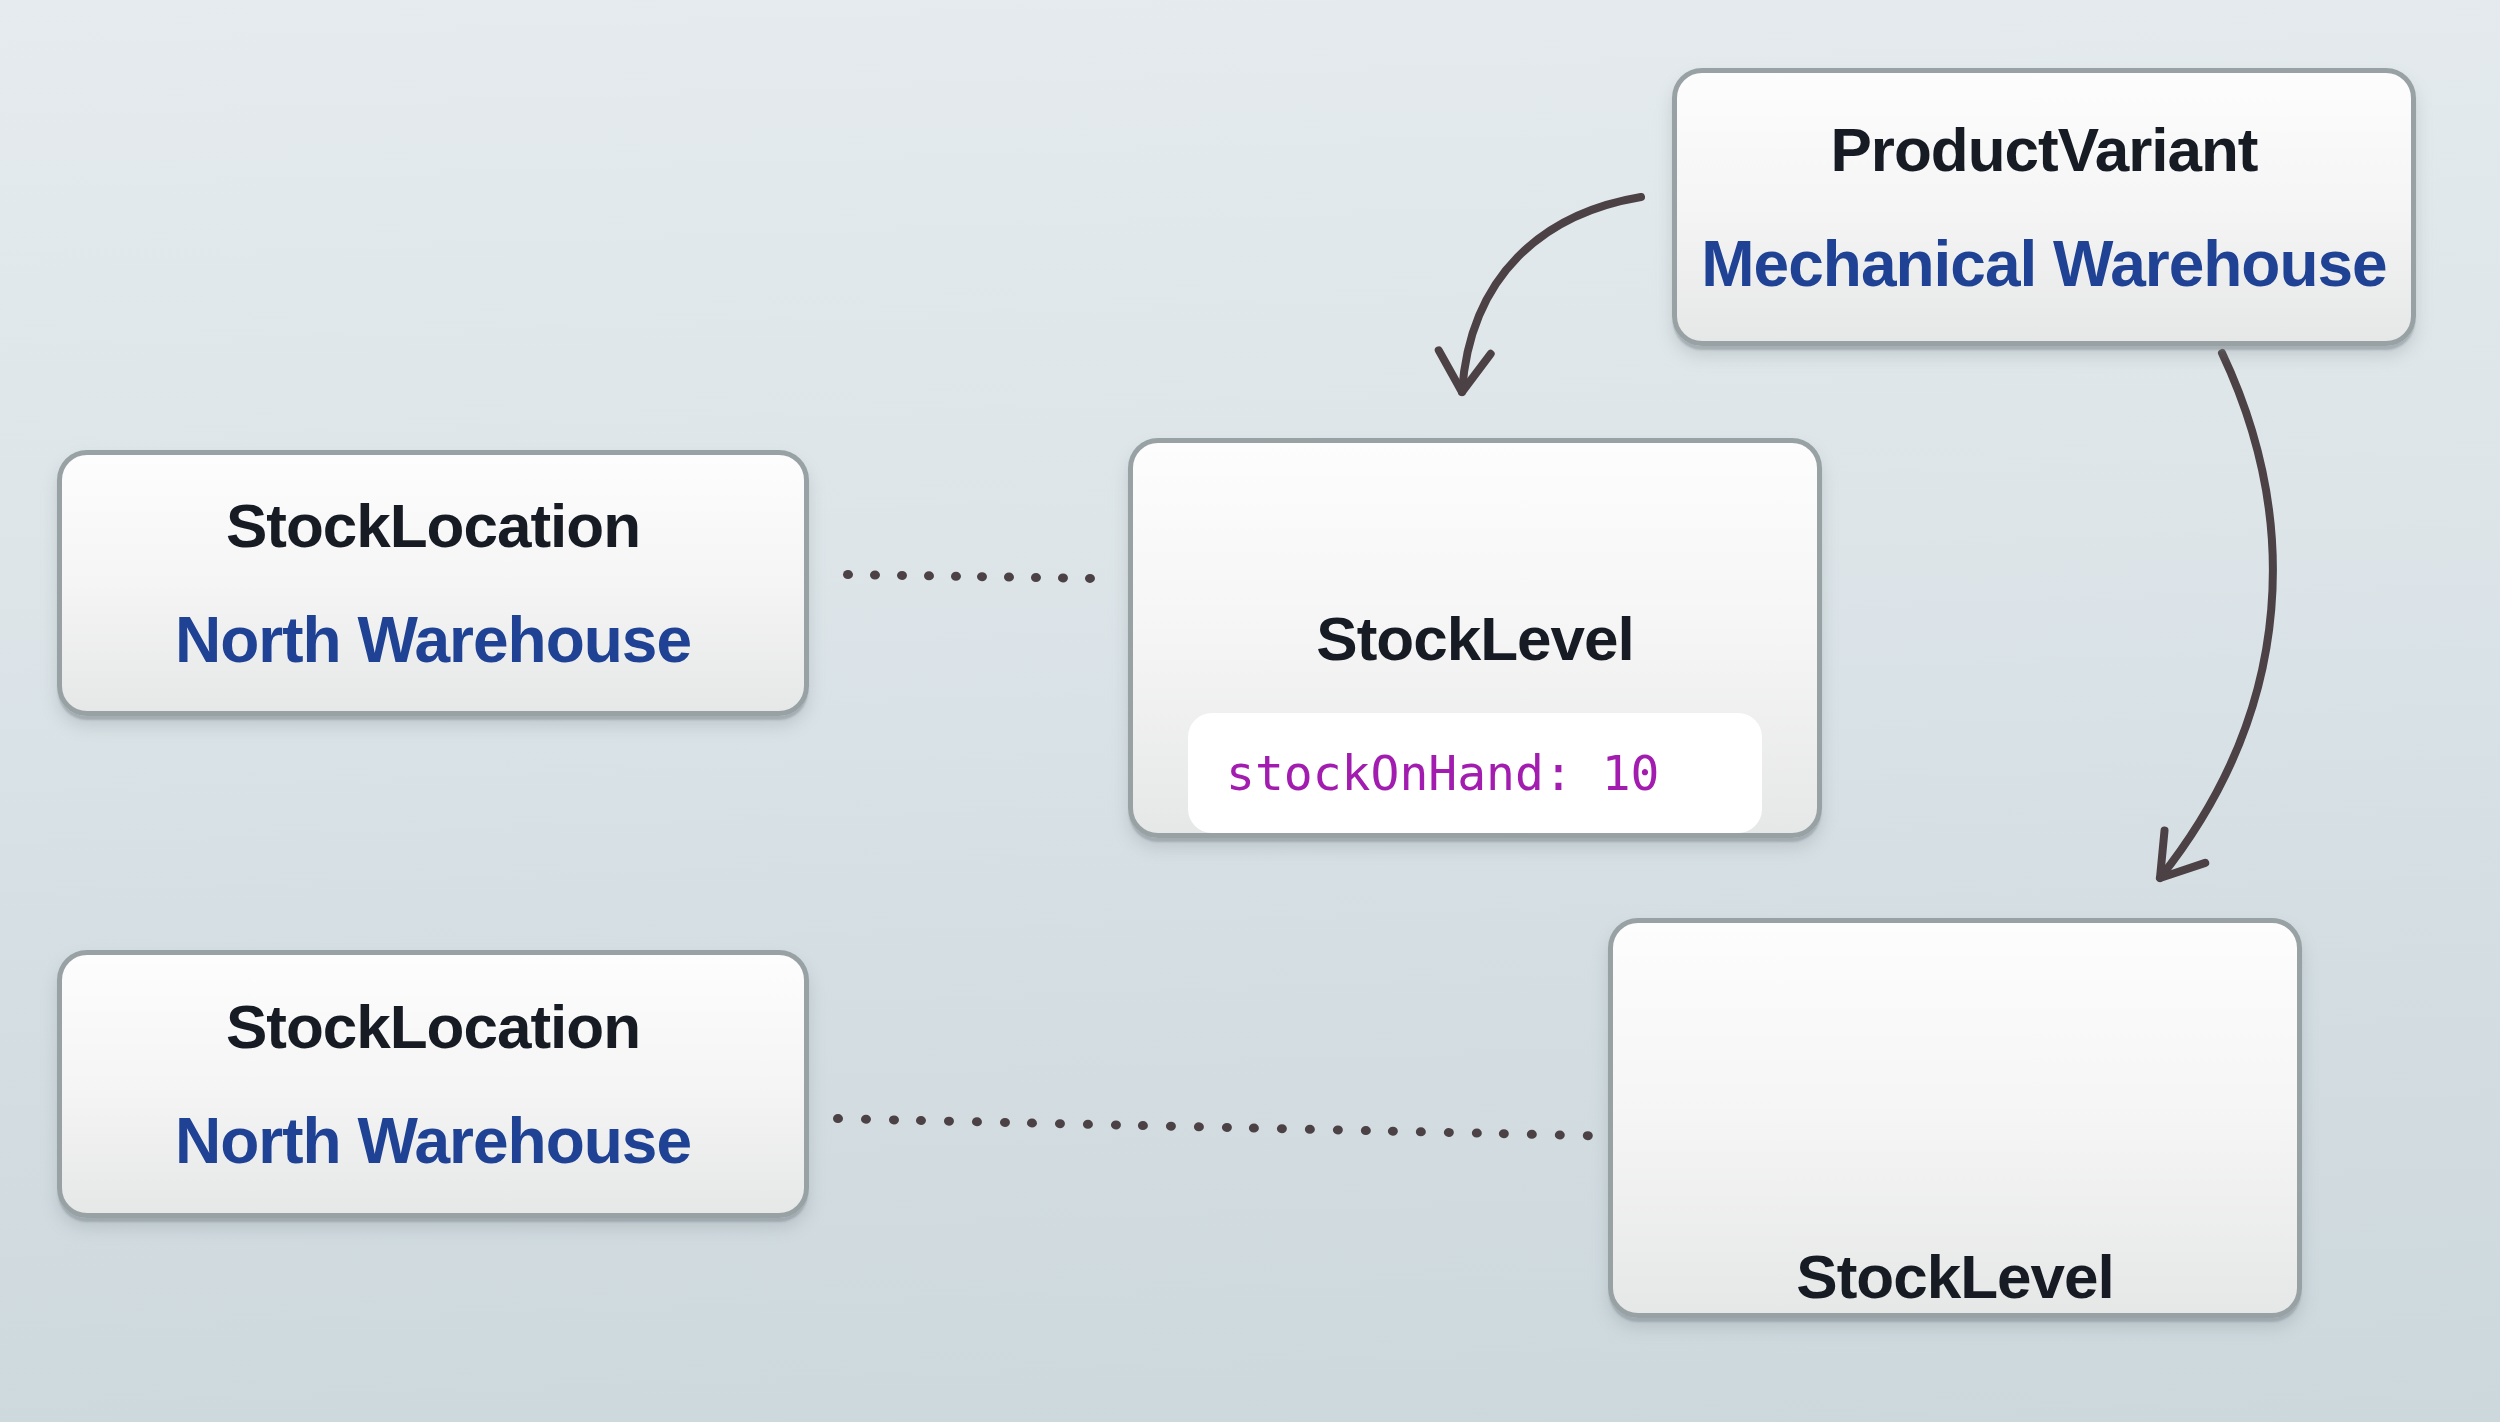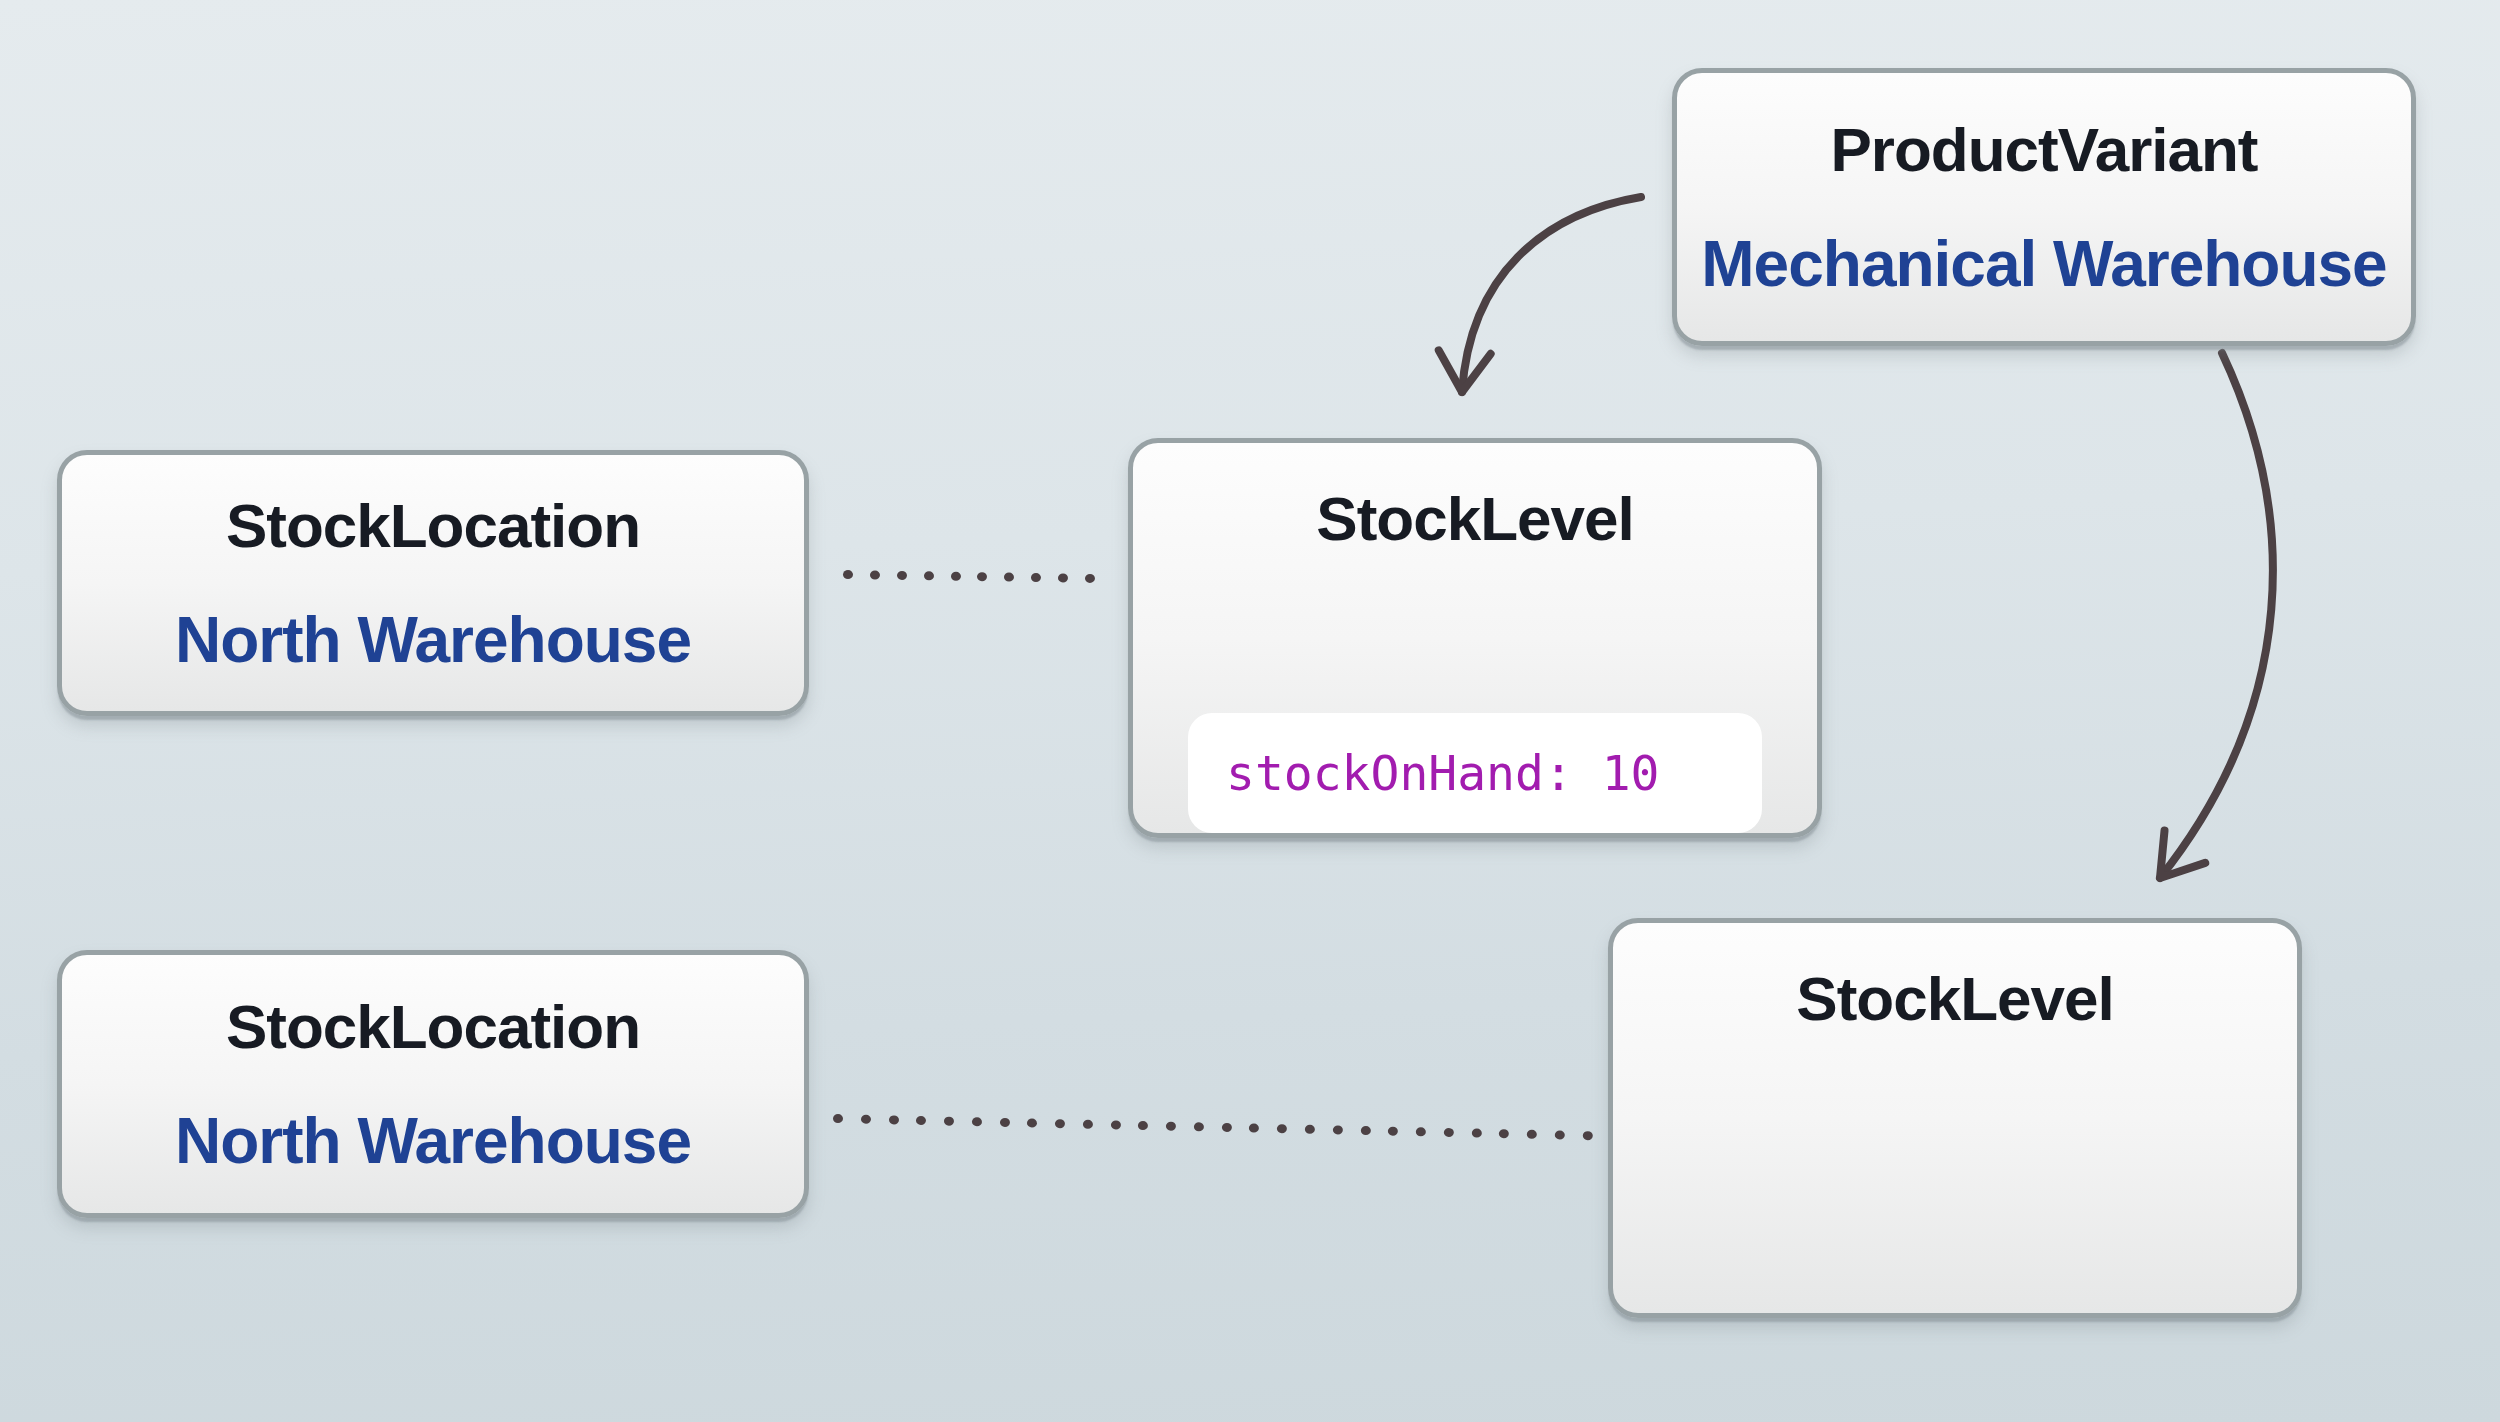--- a/index.html
+++ b/index.html
@@ -49,21 +49,21 @@
   .ename {
     font-size: 64px;
     font-weight: bold;
     color: #1f4294;
     letter-spacing: -1px;
     line-height: 72px;
     white-space: nowrap;
   }
   .entity .etype { margin-bottom: 42px; }
   .level-node {
-    justify-content: space-between;
+    justify-content: flex-end;
     padding-top: 40px;
   }
   .fields-card {
     margin-top: 38px;
     box-sizing: border-box;
     width: 574px;
     background: #ffffff;
     border-radius: 24px;
     padding: 24px 0 24px 38px;
     text-align: left;

